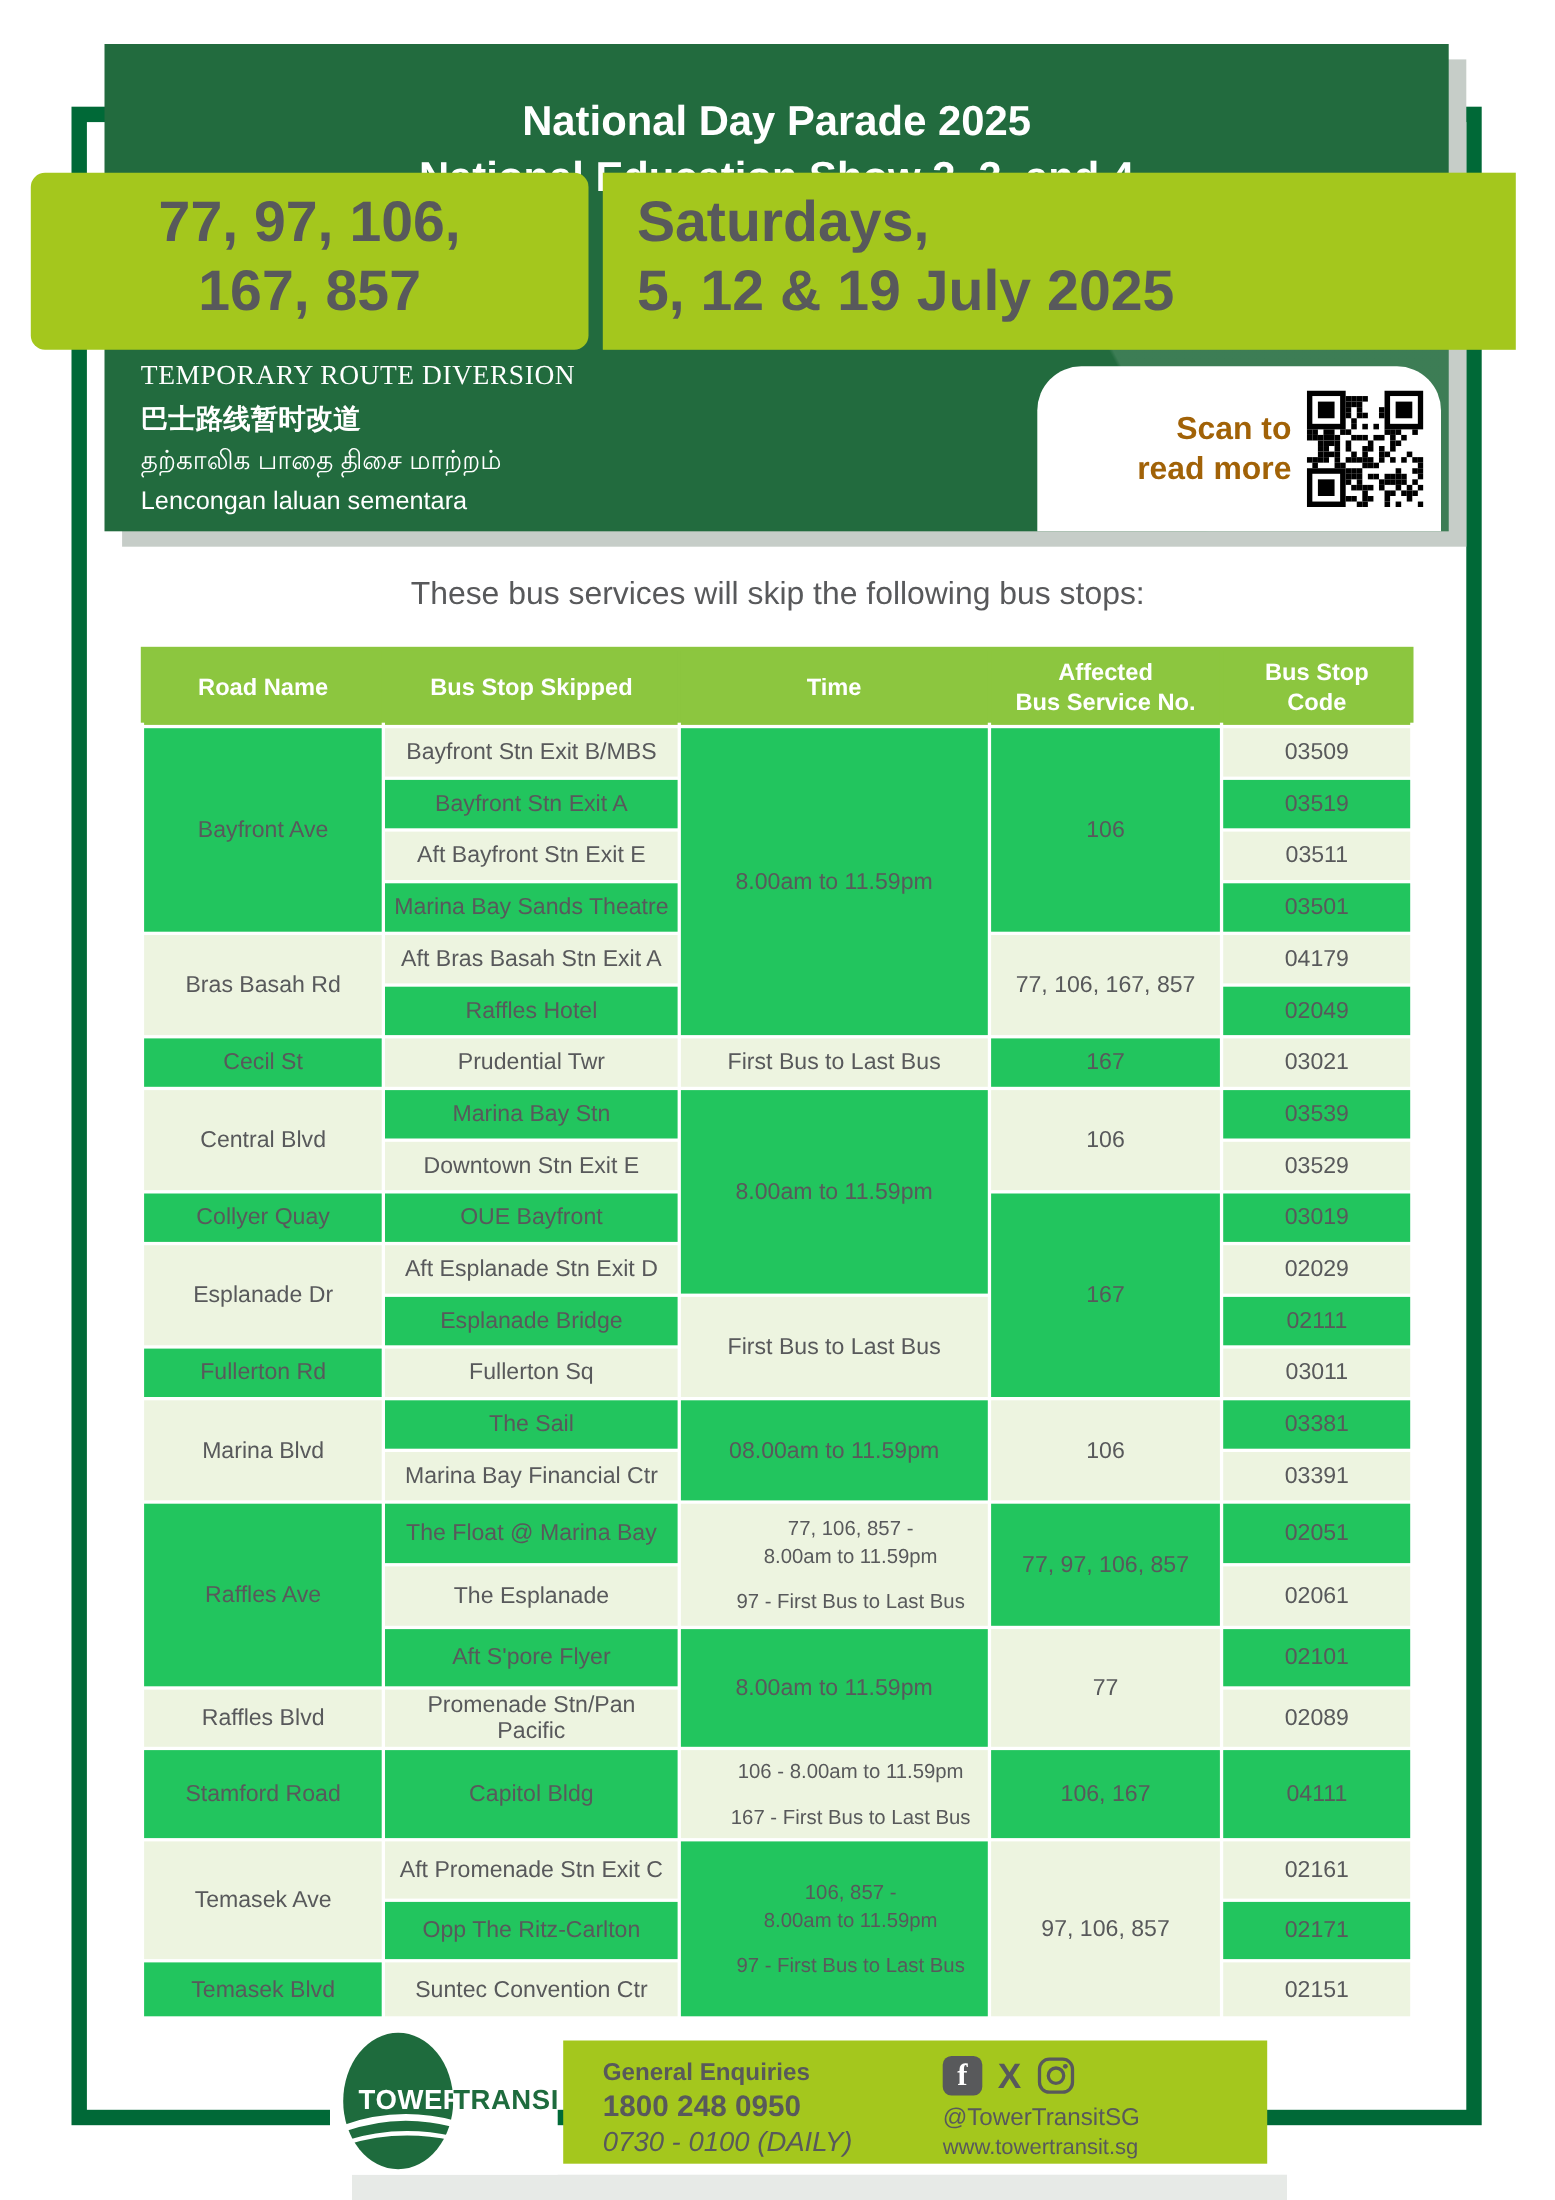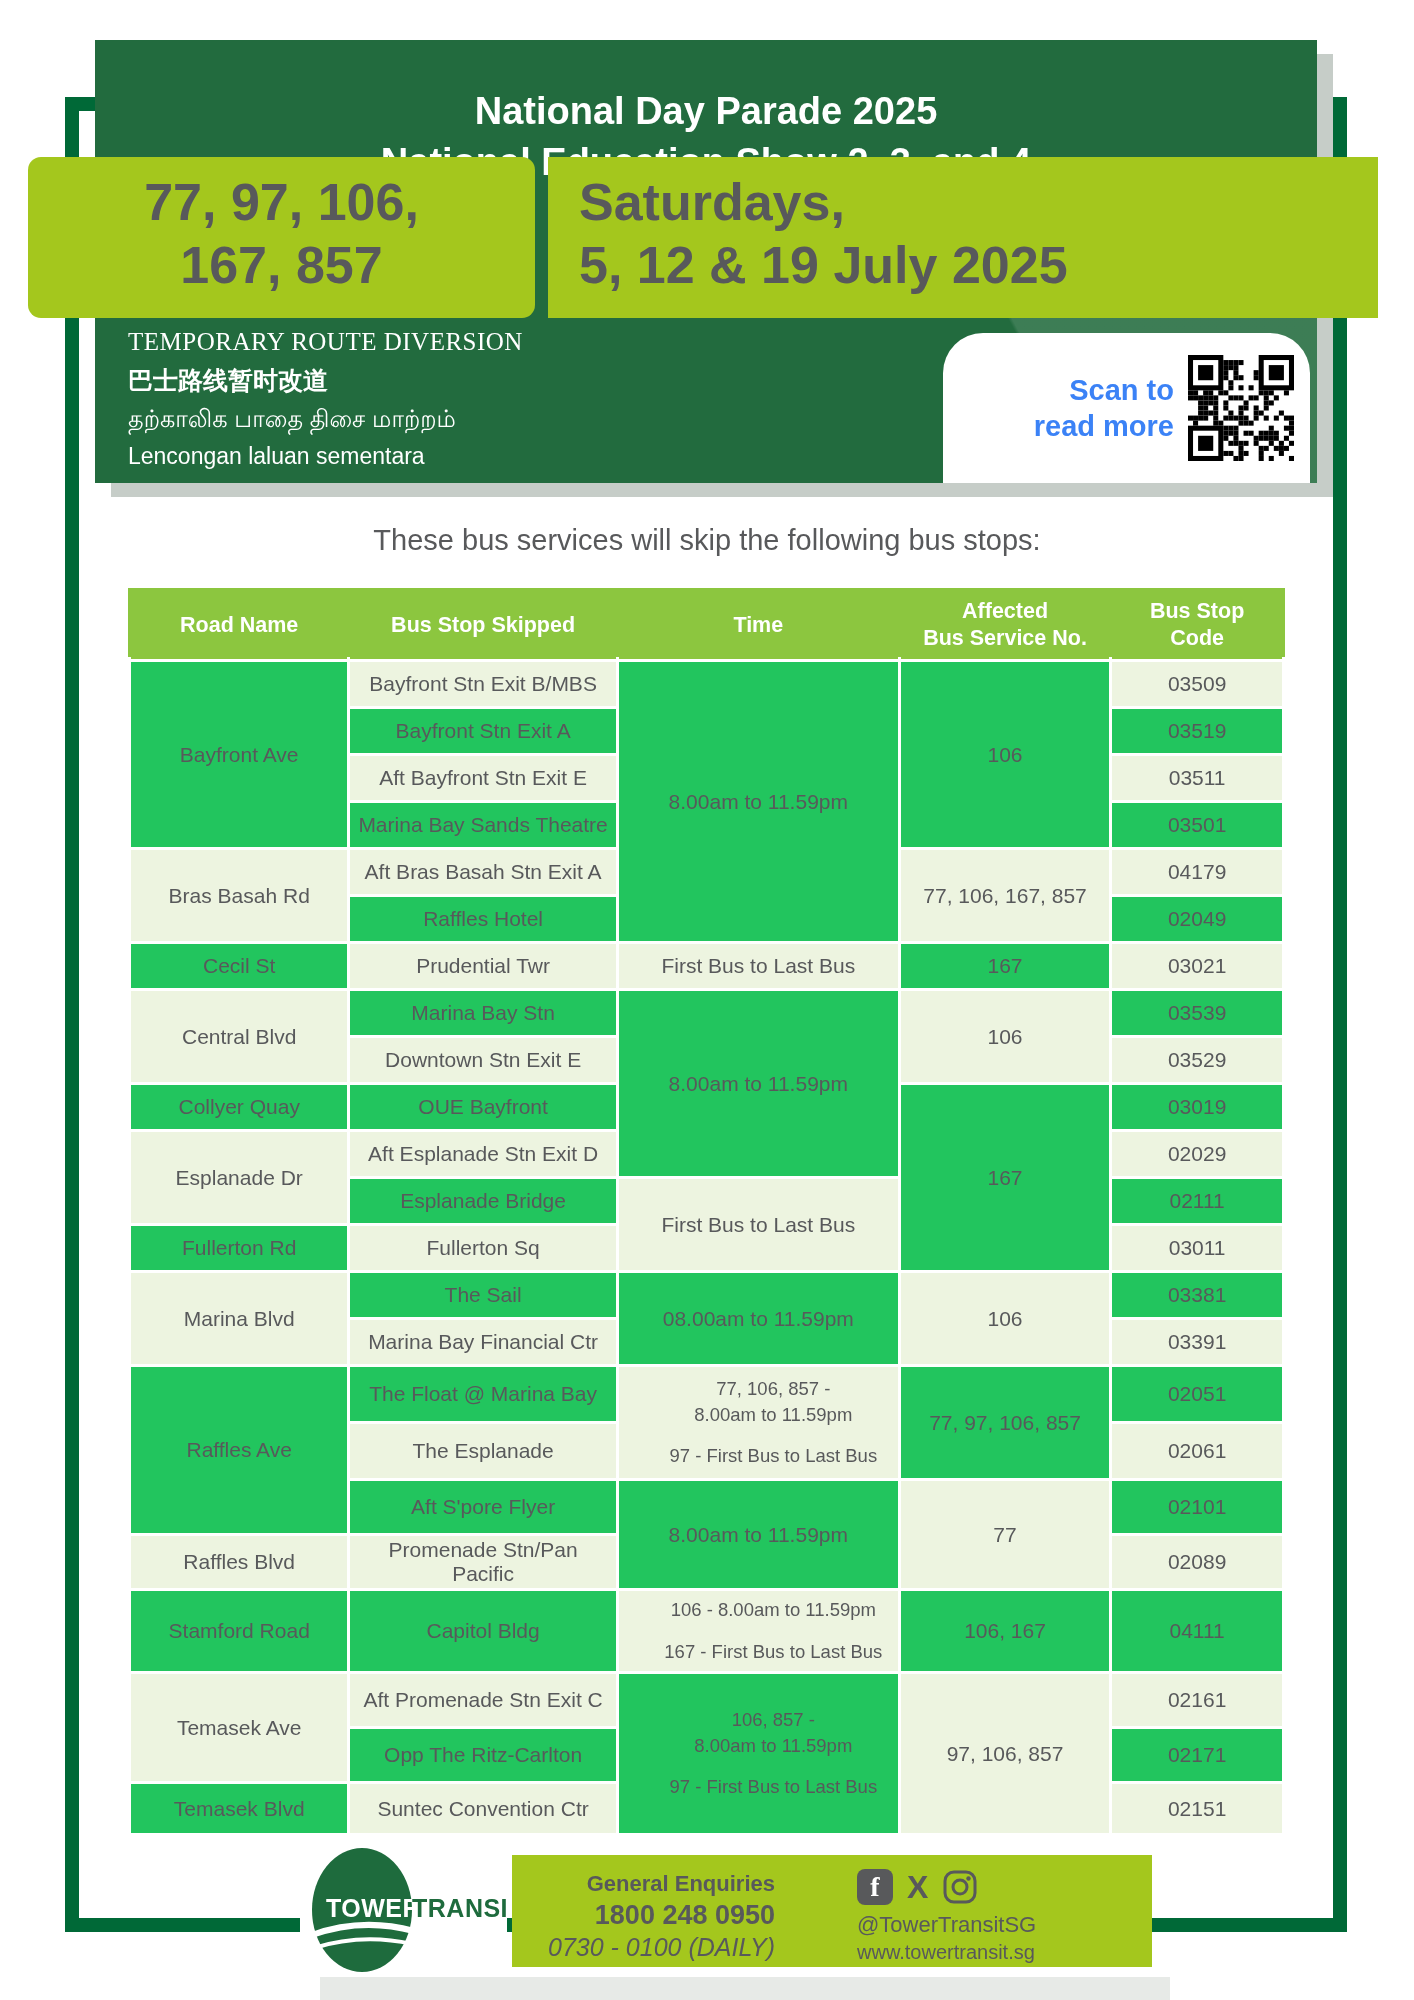--- a/index.html
+++ b/index.html
@@ -23,41 +23,41 @@
   
   .diversion{left:128px;top:328px;color:#ffffff;}
   .div-l1{font-size:25px;letter-spacing:.5px;margin-bottom:8px;font-family:Liberation Serif, serif;}
   .div-l2{font-size:25px;margin-bottom:8px;font-weight:bold;}
   .div-l3{font-size:24px;margin-bottom:7px;}
   .div-l4{font-size:23px;}
 
   
   .scan-box{left:943px;top:333px;width:367px;height:150px;background:#ffffff;border-radius:40px 40px 0 0;
             display:flex;align-items:center;}
-  .scan-text{flex:1;text-align:right;font-weight:bold;font-size:29px;line-height:1.25;color:#3b82f6;padding-left:40px;}
+  .scan-text{flex:1;text-align:right;font-weight:bold;font-size:29px;line-height:1.25;color:#a16207;padding-left:40px;}
   .qr{width:106px;height:106px;margin:0 16px 0 14px;flex:none;}
 
   .intro{left:0;top:524px;width:100%;text-align:center;font-size:29px;color:#58595B;}
 
   
   .table-wrap{left:128px;top:588px;width:1157px;position:absolute;}
   .header-bg{position:absolute;left:0;top:0;width:100%;height:69px;background:#8CC63F;}
   table{border-collapse:separate;border-spacing:3px;width:1157px;table-layout:fixed;position:relative;}
   col.c1{width:19.0%} col.c2{width:23.3%} col.c3{width:24.5%} col.c4{width:18.3%} col.c5{width:14.9%}
   th{height:66px;background:#8CC63F;color:#ffffff;font-weight:bold;font-size:21.5px;line-height:1.25;
      white-space:pre-line;vertical-align:middle;text-align:center;font-family:"Liberation Sans",sans-serif;}
   td{color:#58595B;font-size:21px;text-align:center;vertical-align:middle;padding:2px 6px;}
   td.lg{background:#EDF4E0;} td.w{background:#22c55e;}
   td.multi{font-size:18.5px;line-height:1.4;padding-left:36px;}
   .tgap{height:16px;}
 
   
   .logo-box{left:300px;top:1843px;width:207px;height:134px;background:#ffffff;}
   .contact-box{left:512px;top:1855px;width:640px;height:112px;background:#A4C71D;}
-  .enquiries{position:absolute;left:36px;top:16px;color:#58595B;text-align:right;}
+  .enquiries{position:absolute;left:36px;top:16px;color:#58595B;}
   .enq-label{font-size:22px;font-weight:600;}
   .enq-phone{font-size:27px;font-weight:bold;margin-top:3px;}
   .enq-hours{font-size:25px;font-style:italic;margin-top:2px;}
   .social{position:absolute;left:345px;top:12px;color:#58595B;}
   .icon-row{display:flex;gap:14px;align-items:center;height:40px;}
   .fb{width:36px;height:36px;background:#58595B;border-radius:8px;color:#ffffff;font-weight:bold;
       font-size:28px;text-align:center;line-height:36px;font-family:"Liberation Serif",serif;}
   .xl{font-size:32px;font-weight:bold;color:#58595B;line-height:36px;}
   .handle{font-size:22px;margin-top:5px;} .website{font-size:20px;margin-top:3px;}
   .foot-shadow{left:320px;top:1977px;width:850px;height:23px;background:#E7EAE7;}

